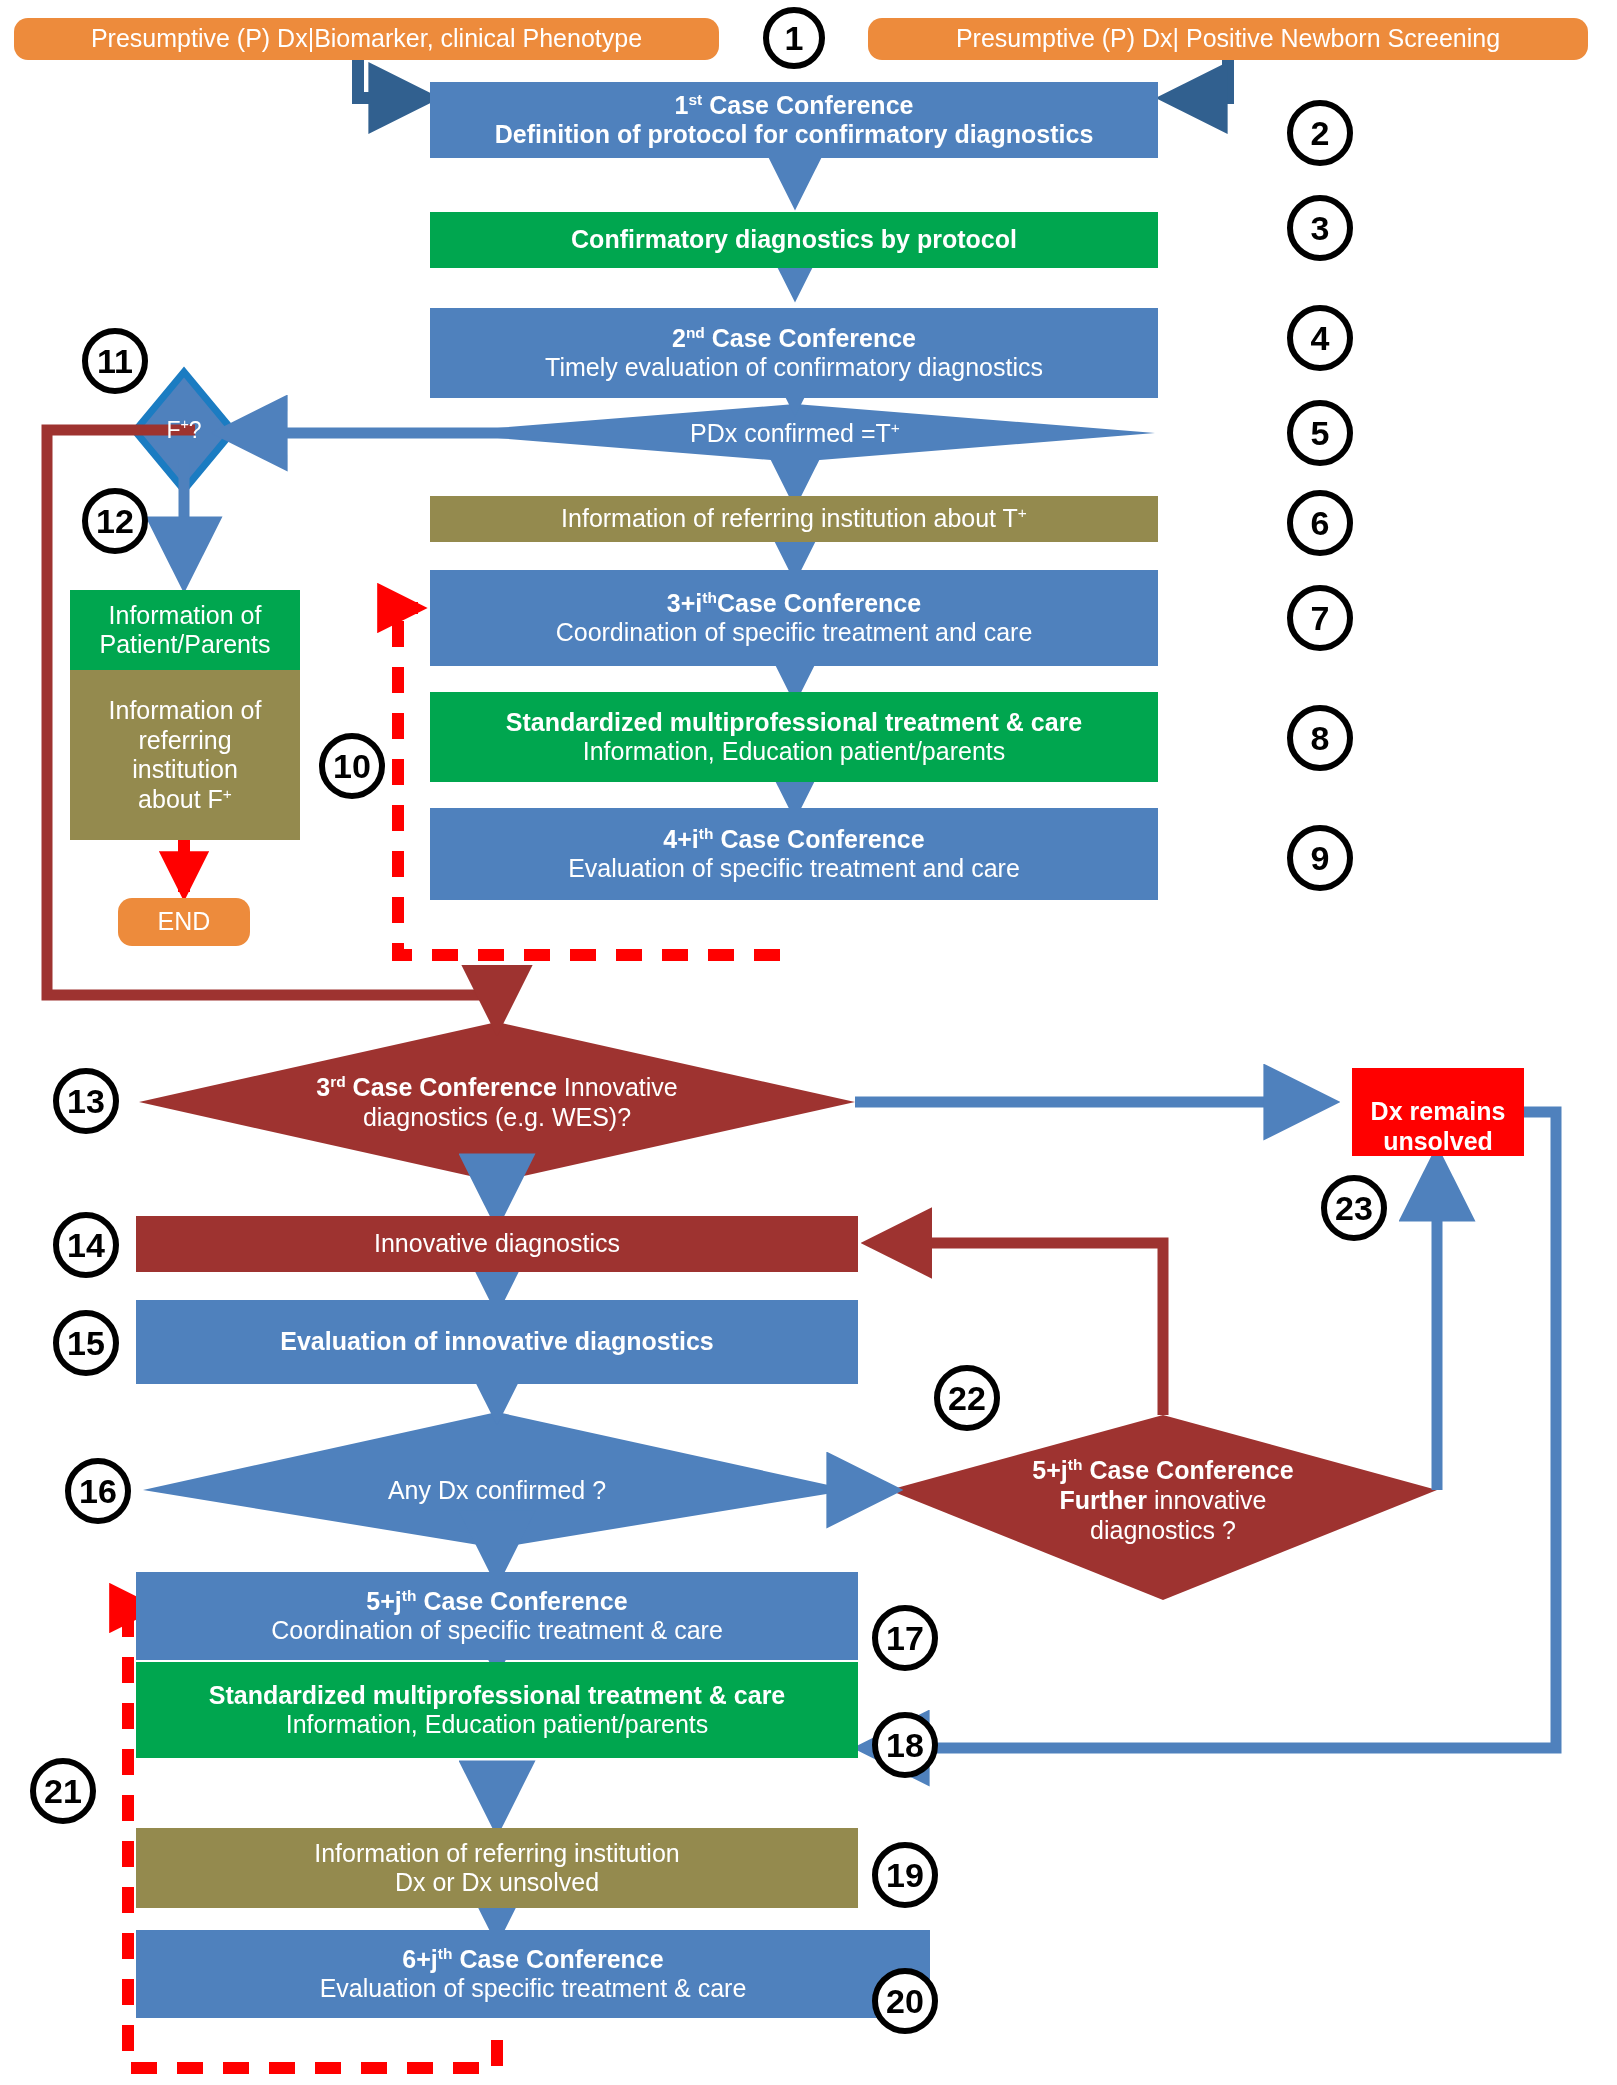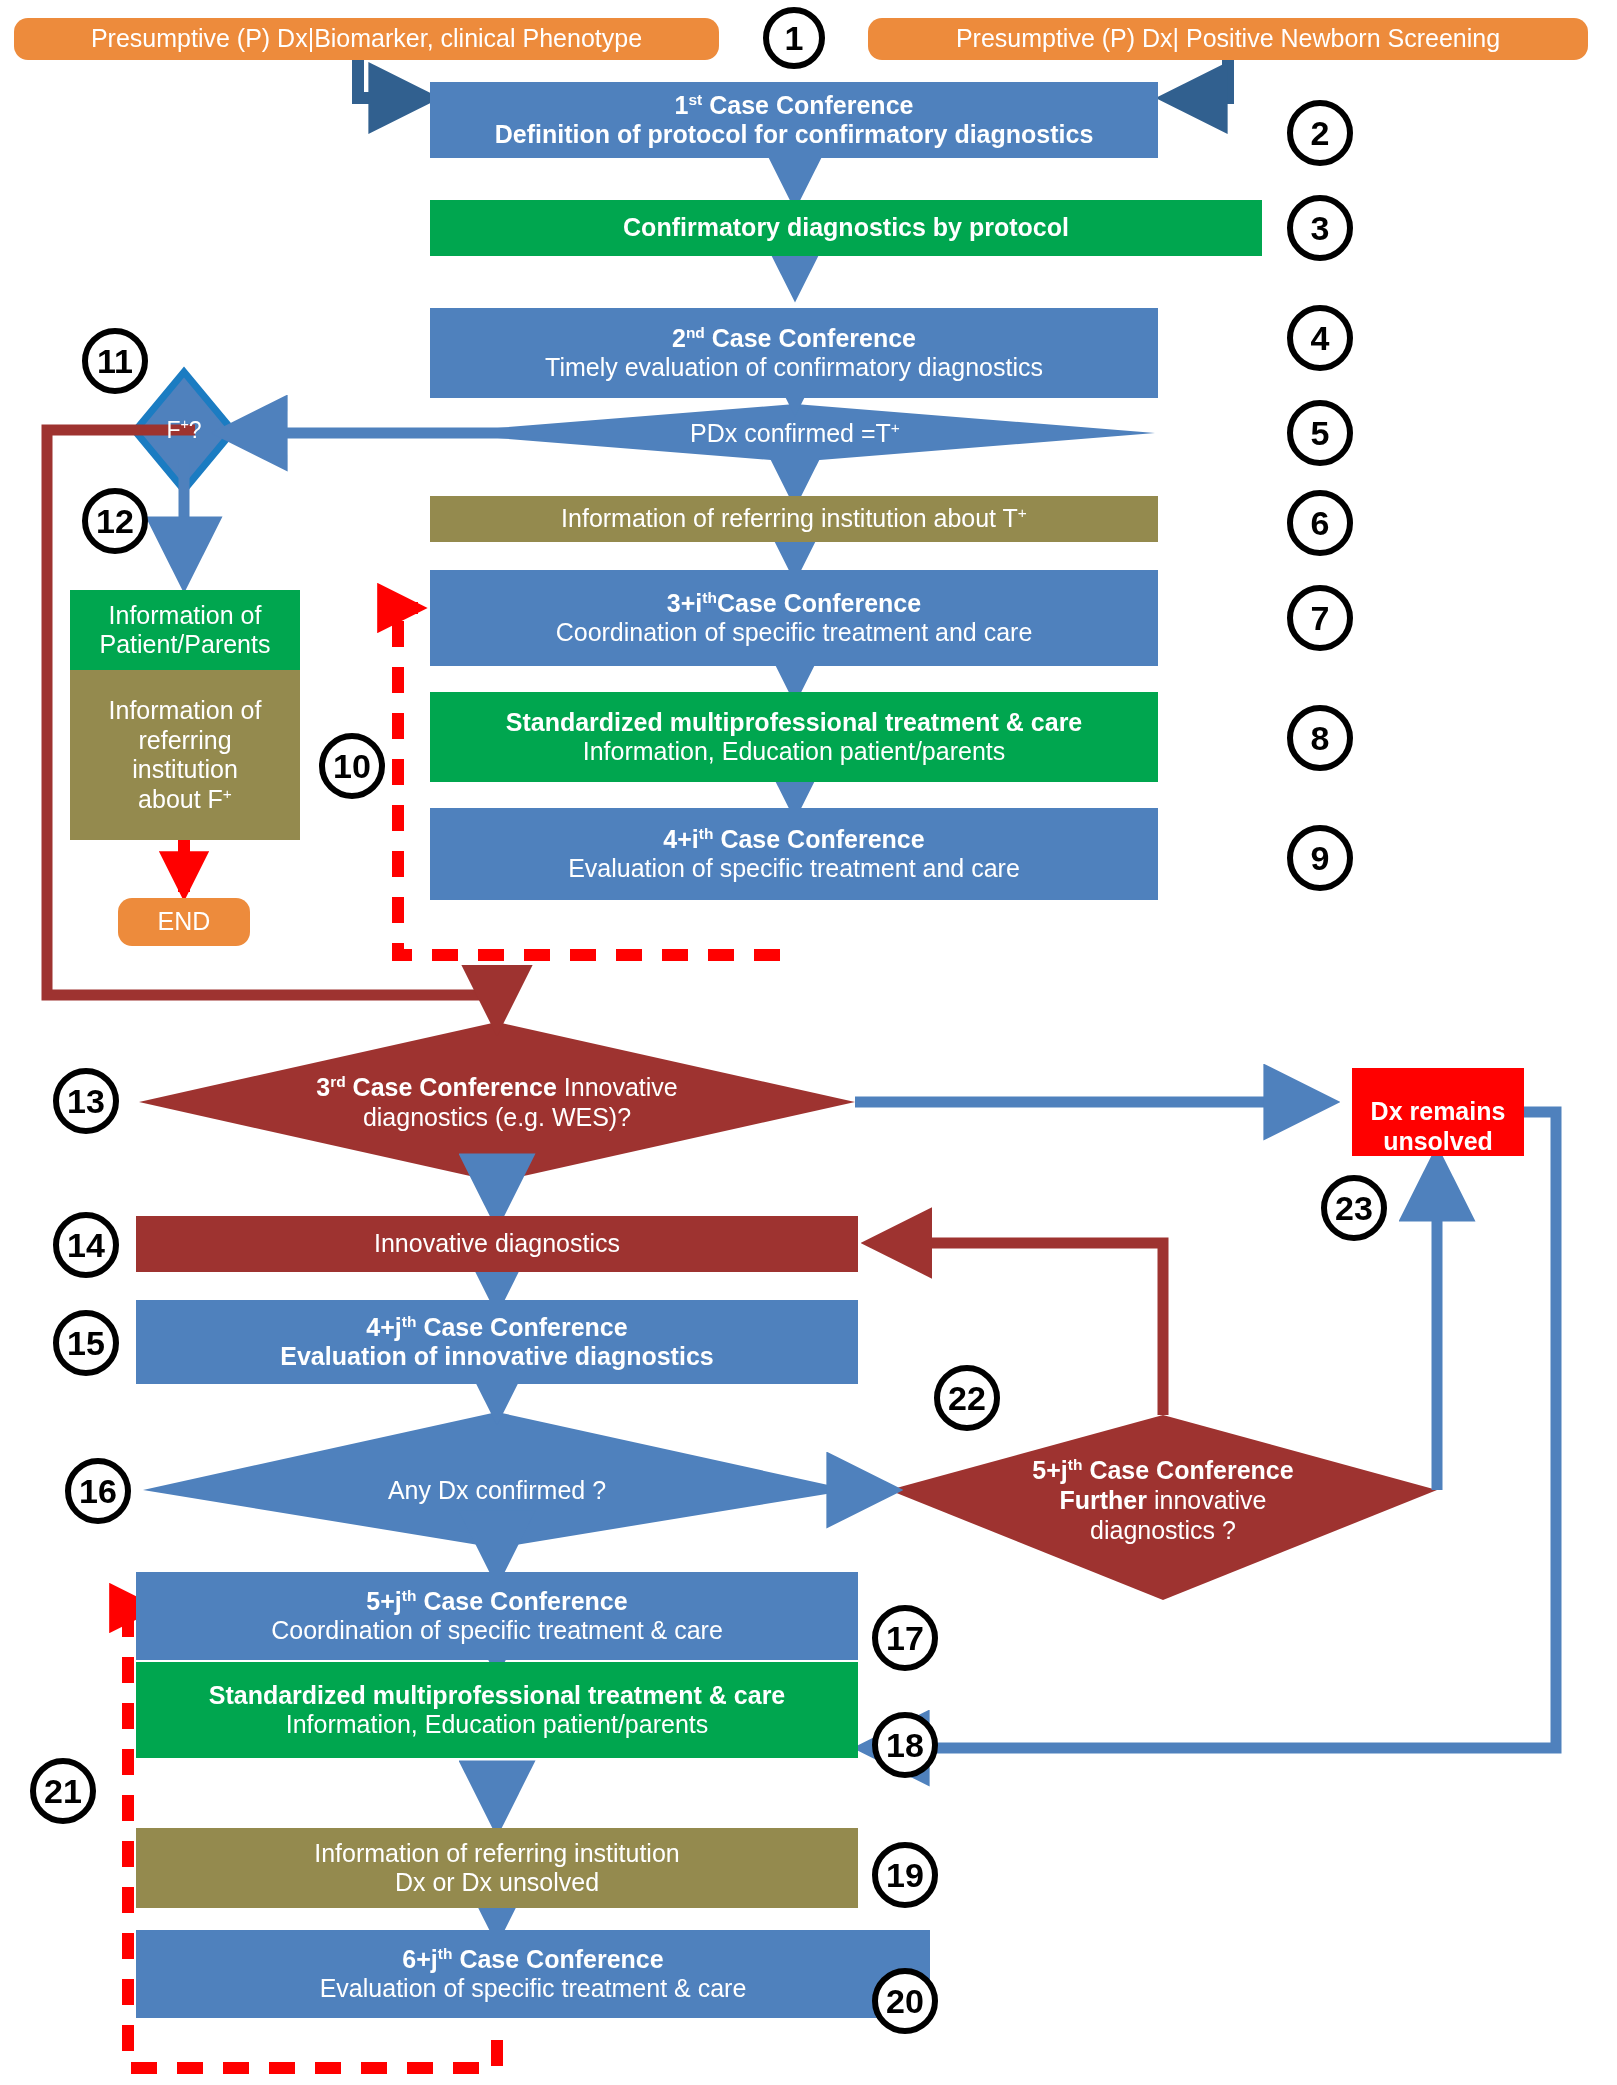--- a/index.html
+++ b/index.html
@@ -111,21 +111,21 @@
     </div>
     <div class="node orange" style="left:868px;top:18px;width:720px;height:42px;font-size:25px;">
       <span class="l1">Presumptive (P) Dx| Positive Newborn Screening</span>
     </div>
 
     <div class="node blue" style="left:430px;top:82px;width:728px;height:76px;font-size:25px;">
       <span class="l1 bold"><span>1</span><sup>st</sup><span> Case Conference</span></span>
       <span class="l2 bold">Definition of protocol for confirmatory diagnostics</span>
     </div>
 
-    <div class="node green" style="left:430px;top:200px;width:832px;height:56px;font-size:25px;">
+    <div class="node green" style="left:430px;top:212px;width:728px;height:56px;font-size:25px;">
       <span class="l1 bold">Confirmatory diagnostics by protocol</span>
     </div>
 
     <div class="node blue" style="left:430px;top:308px;width:728px;height:90px;font-size:25px;">
       <span class="l1 bold"><span>2</span><sup>nd</sup><span> Case Conference</span></span>
       <span class="l2">Timely evaluation  of confirmatory diagnostics</span>
     </div>
 
     <div class="dia" style="left:435px;top:404px;width:720px;height:58px;font-size:25px;">
       <span class="t"><span>PDx  confirmed =T</span><sup>+</sup></span>
@@ -176,21 +176,20 @@
         <span class="l1">Innovative diagnostics</span>
         <span class="l1">(e.g. WES)?</span>
       </span>
     </div>
 
     <div class="node darkred" style="left:136px;top:1216px;width:722px;height:56px;font-size:25px;">
       <span class="l1">Innovative diagnostics</span>
     </div>
 
     <div class="node blue" style="left:136px;top:1300px;width:722px;height:84px;font-size:25px;">
-      <span class="l1 bold"><span>4+j</span><sup>th</sup><span> Case Conference</span></span>
       <span class="l2 bold">Evaluation of innovative diagnostics</span>
     </div>
 
     <div class="dia" style="left:260px;top:1462px;width:474px;height:56px;font-size:25px;">
       <span class="t">Any Dx  confirmed  ?</span>
     </div>
 
     <div class="dia" style="left:1003px;top:1410px;width:320px;height:180px;font-size:25px;">
       <span class="t">
         <span class="l1 bold"><span>5+j</span><sup>th</sup><span> Case</span></span>

